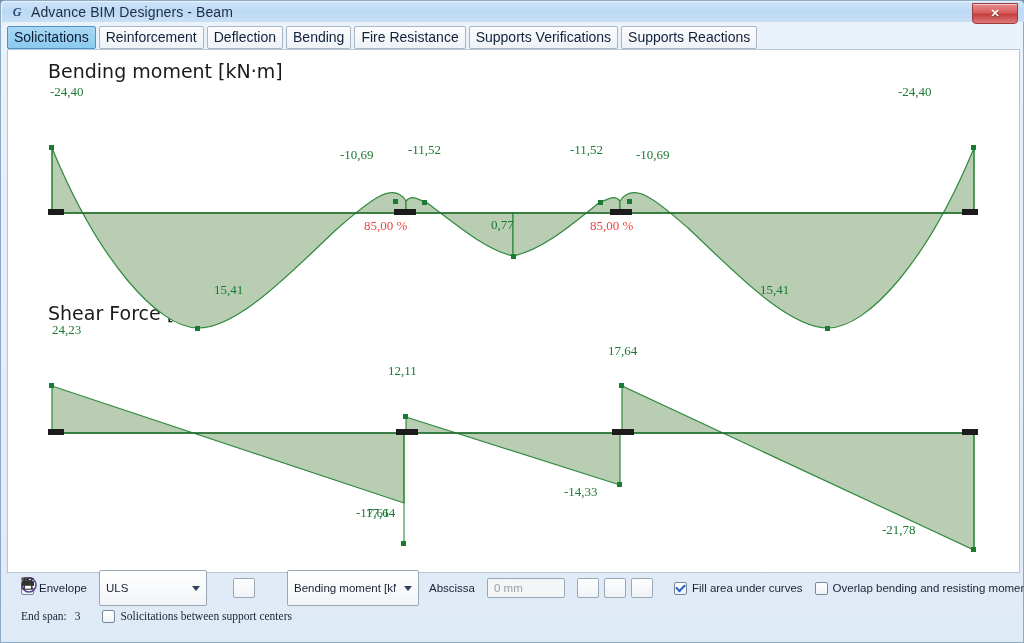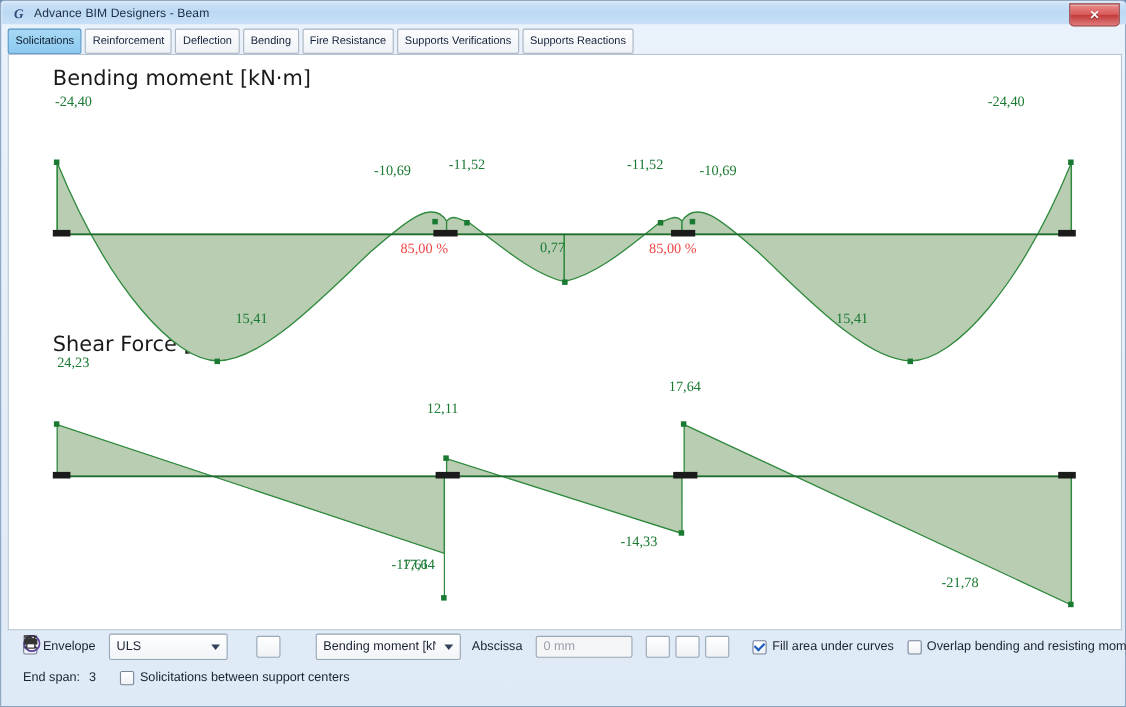--- a/index.html
+++ b/index.html
@@ -22,41 +22,41 @@
     border-radius:3px 3px 0 0;
     display:flex;align-items:center;
   }
   #app-icon{
     width:16px;height:14px;margin-left:7px;margin-right:6px;
     display:flex;align-items:center;justify-content:center;
     font-weight:bold;font-size:12px;color:#2d4a77;font-style:italic;
     font-family:"Liberation Serif",serif;
   }
   #title-text{
-    font-size:11px;color:#1d2d42;letter-spacing:0.1px;
+    font-size:14px;color:#1d2d42;letter-spacing:0.1px;
   }
   #close-btn{
     position:absolute;right:6px;top:1px;width:44px;height:19px;
     border:1px solid #9b3b3b;border-radius:0 0 4px 4px;
     background:linear-gradient(180deg,#e98d8d 0%,#d85a5a 48%,#c33b3b 52%,#e07a7a 100%);
     box-shadow:inset 0 1px 0 rgba(255,255,255,.55);
     display:flex;align-items:center;justify-content:center;
     color:#fff;font-size:11px;font-weight:bold;cursor:pointer;
     text-shadow:0 1px 1px rgba(0,0,0,.45);
   }
   
   #tabbar{
     position:absolute;left:6px;top:26px;height:20px;
     display:flex;gap:3px;align-items:center;
   }
   .tab{
     height:23px;box-sizing:border-box;
     padding:0 6px;
     display:flex;align-items:center;
-    font-size:10px;color:#12203a;
+    font-size:14px;color:#12203a;
     border:1px solid #aab6c4;border-radius:2px;
     background:linear-gradient(180deg,#fdfdfe 0%,#eef2f6 100%);
     cursor:pointer;white-space:nowrap;
   }
   .tab.selected{
     background:linear-gradient(180deg,#a8d8f4 0%,#8ccaf0 100%);
     border-color:#4f93c6;
     color:#0c1b30;
   }
   
@@ -80,57 +80,57 @@
   }
   .vlabel.pct{color:#ef4444;}
   svg{position:absolute;left:0;top:0;}
   
   #bottombar{
     position:absolute;left:6px;top:574px;width:1011px;height:62px;
     font-size:11.5px;color:#1a2333;
   }
   .row{position:absolute;display:flex;align-items:center;height:22px;}
   #row1{left:14px;top:2px;}
-  #row2{left:14px;top:30px;}
+  #row2{left:14px;top:30px;font-family:Liberation Serif, serif;}
   .chk{
     width:13px;height:13px;box-sizing:border-box;
     border:1px solid #7a8persisted;
     border:1px solid #7a8699;border-radius:2px;
     background:linear-gradient(180deg,#ffffff 0%,#eef1f5 100%);
     margin-right:5px;display:inline-flex;align-items:center;justify-content:center;
     cursor:pointer;flex:0 0 auto;
   }
   .chk.checked:after{
     content:"";width:7px;height:4px;margin-bottom:2px;
     border-left:2px solid #1f5fbf;border-bottom:2px solid #1f5fbf;
     transform:rotate(-45deg);
   }
   .lbl{margin-right:12px;white-space:nowrap;}
   .combo{
-    height:24px;box-sizing:border-box;
+    height:36px;box-sizing:border-box;
     border:1px solid #9aa7b5;border-radius:2px;
     background:linear-gradient(180deg,#ffffff 0%,#f1f4f8 100%);
     display:flex;align-items:center;justify-content:space-between;
     padding:0 3px 0 6px;cursor:pointer;margin-right:10px;
   }
   .combo .cv{white-space:nowrap;overflow:hidden;}
   .arrow{
     width:0;height:0;margin-left:8px;margin-right:3px;
     border-left:4px solid transparent;border-right:4px solid transparent;
     border-top:5px solid #33415a;flex:0 0 auto;
   }
   .iconbtn{
     width:22px;height:20px;box-sizing:border-box;
     border:1px solid #9aa7b5;border-radius:2px;
     background:linear-gradient(180deg,#ffffff 0%,#eef1f5 100%);
     display:flex;align-items:center;justify-content:center;
     margin-right:5px;cursor:pointer;flex:0 0 auto;
   }
   .textinput{
-    height:20px;width:88px;box-sizing:border-box;
+    height:20px;width:78px;box-sizing:border-box;
     border:1px solid #9aa7b5;border-radius:2px;background:#f4f5f7;
     display:flex;align-items:center;padding-left:6px;
     color:#9aa0aa;margin-right:12px;cursor:text;
   }
   .spacer{width:16px;flex:0 0 auto;}
 </style>
 </head>
 <body>
 
 <div id="window">
@@ -256,21 +256,21 @@
     <div class="vlabel pct" style="left:582px;top:168px;">85,00 %</div>
     <div class="vlabel" style="left:752px;top:232px;">15,41</div>
     <div class="vlabel" style="left:890px;top:34px;">-24,40</div>
 
     <div class="vlabel" style="left:44px;top:272px;">24,23</div>
     <div class="vlabel" style="left:348px;top:455px;">-17,61</div>
     <div class="vlabel" style="left:358px;top:455px;">17,64</div>
     <div class="vlabel" style="left:380px;top:313px;">12,11</div>
     <div class="vlabel" style="left:556px;top:434px;">-14,33</div>
     <div class="vlabel" style="left:600px;top:293px;">17,64</div>
-    <div class="vlabel" style="left:848px;top:472px;">-21,78</div>
+    <div class="vlabel" style="left:874px;top:472px;">-21,78</div>
   </div>
 
   <div id="bottombar">
 
     <div class="row" id="row1">
       <div class="chk checked"></div>
       <div class="lbl">Envelope</div>
 
       <div class="combo" style="width:108px;">
         <span class="cv">ULS</span>

